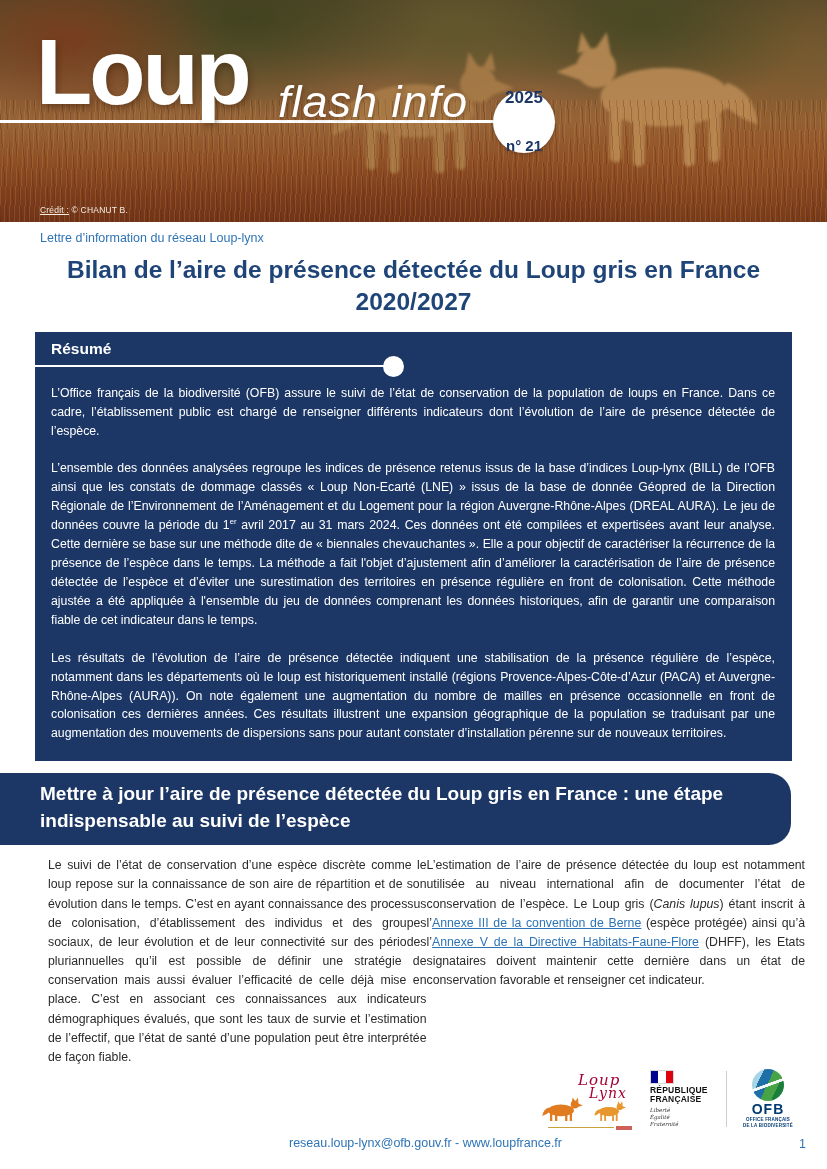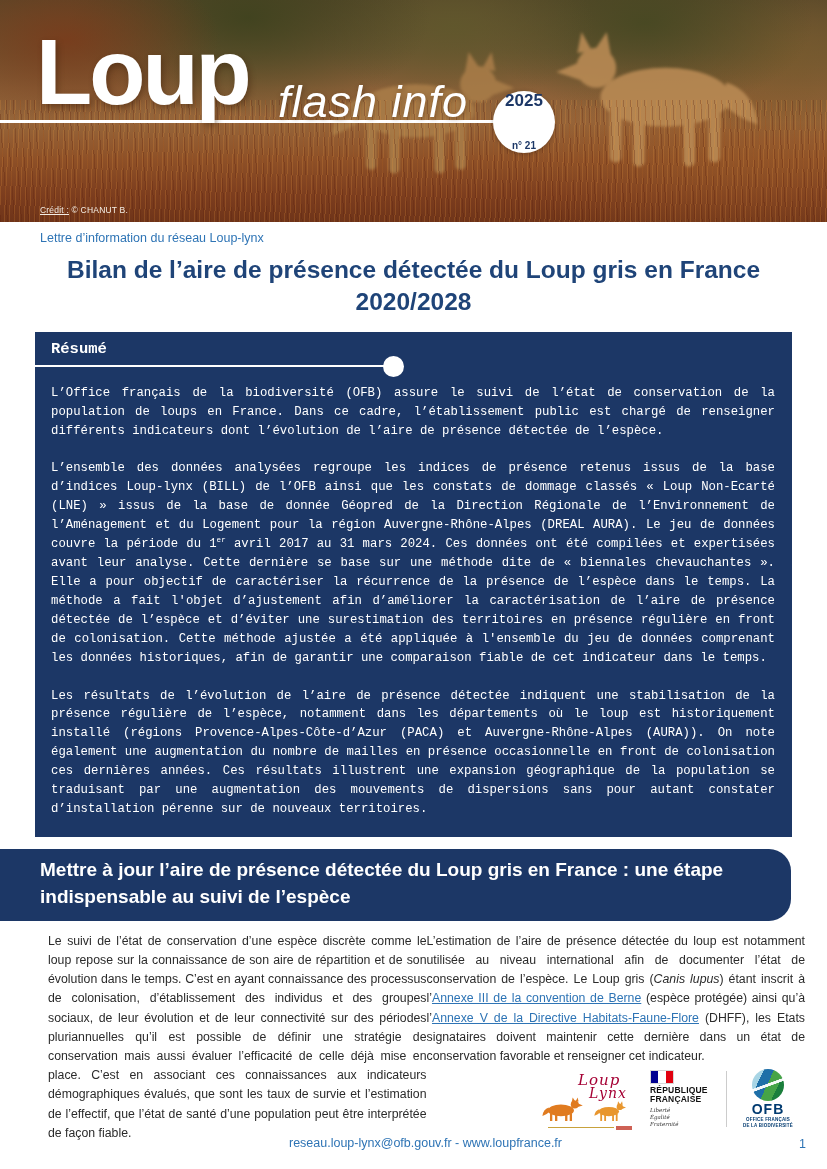--- a/index.html
+++ b/index.html
@@ -43,40 +43,40 @@
     color:#ffffff; font-style:italic; font-size:45px; letter-spacing:1px;
     text-shadow:1px 2px 5px rgba(60,30,10,.4);
   }
   .badge {
     position:absolute; left:493px; top:91px; width:62px; height:62px; z-index:4;
     background:#ffffff; border-radius:50%;
     display:flex; flex-direction:column; align-items:center; justify-content:center;
     box-shadow:0 1px 4px rgba(0,0,0,.25);
   }
   .badge-year { color:#1C3766; font-weight:bold; font-size:17px; line-height:1.1; }
-  .badge-issue { color:#1C3766; font-weight:bold; font-size:10px; line-height:1.2;margin-top:30px; }
+  .badge-issue { color:#1C3766; font-weight:bold; font-size:15px; line-height:1.2;margin-top:30px; }
   .credit {
     position:absolute; left:40px; bottom:7px; z-index:3;
     color:#f3ede4; font-size:8.5px; letter-spacing:.2px;
   }
   .credit .u { text-decoration:underline; }
 
   
   .kicker {
     margin:9px 0 0 40px; color:#2E74B5; font-size:12.5px;
   }
   .doc-title {
     margin:9px auto 0 auto; width:770px; text-align:center;
     color:#1F4478; font-weight:bold; font-size:24.5px; line-height:1.32;
   }
 
   
   .resume-box {
     position:relative; margin:13px 0 0 35px; width:757px;
-    background:#1C3766; color:#ffffff; padding:6px 17px 18px 16px;font-family:Liberation Mono, monospace;
+    background:#1C3766; color:#ffffff; padding:6px 17px 18px 16px;
   }
   .resume-heading { font-weight:bold; font-size:15.5px; padding-top:2px; }
   .resume-rule-wrap { position:relative; height:14px; margin-top:3px; }
   .resume-rule { position:absolute; left:-16px; top:4px; width:360px; height:2.5px; background:#ffffff; }
   .resume-dot { position:absolute; left:332px; top:-5px; width:21px; height:21px; background:#ffffff; border-radius:50%; }
   .resume-box p {
     font-size:12.3px; line-height:1.54; text-align:justify; margin-top:9px;
   }
   .resume-box p + p { margin-top:19px; }
   sup { font-size:.62em; vertical-align:super; line-height:0; }
@@ -174,21 +174,21 @@
     <div class="badge">
       <span class="badge-year">2025</span>
       <span class="badge-issue">n° 21</span>
     </div>
     <div class="credit"><span class="u">Crédit :</span><span> © CHANUT B.</span></div>
   </div>
 
   <div class="kicker">Lettre d’information du réseau Loup-lynx</div>
   <h1 class="doc-title">
     <span style="display:block">Bilan de l’aire de présence détectée du Loup gris en France</span>
-    <span style="display:block">2020/2028</span>
+    <span style="display:block">2020/2027</span>
   </h1>
 
   <div class="resume-box">
     <div class="resume-heading">Résumé</div>
     <div class="resume-rule-wrap">
       <div class="resume-rule"></div>
       <div class="resume-dot"></div>
     </div>
     <p>L’Office français de la biodiversité (OFB) assure le suivi de l’état de conservation de la population de loups en France. Dans ce cadre, l’établissement public est chargé de renseigner différents indicateurs dont l’évolution de l’aire de présence détectée de l’espèce.</p>
     <p><span>L’ensemble des données analysées regroupe les indices de présence retenus issus de la base d’indices Loup-lynx (BILL) de l’OFB ainsi que les constats de dommage classés « Loup Non-Ecarté (LNE) » issus de la base de donnée Géopred de la Direction Régionale de l’Environnement de l’Aménagement et du Logement pour la région Auvergne-Rhône-Alpes (DREAL AURA). Le jeu de données couvre la période du 1</span><sup>er</sup><span> avril 2017 au 31 mars 2024. Ces données ont été compilées et expertisées avant leur analyse. Cette dernière se base sur une méthode dite de « biennales chevauchantes ». Elle a pour objectif de caractériser la récurrence de la présence de l’espèce dans le temps. La méthode a fait l'objet d’ajustement afin d’améliorer la caractérisation de l’aire de présence détectée de l’espèce et d’éviter une surestimation des territoires en présence régulière en front de colonisation. Cette méthode ajustée a été appliquée à l'ensemble du jeu de données comprenant les données historiques, afin de garantir une comparaison fiable de cet indicateur dans le temps.</span></p>

